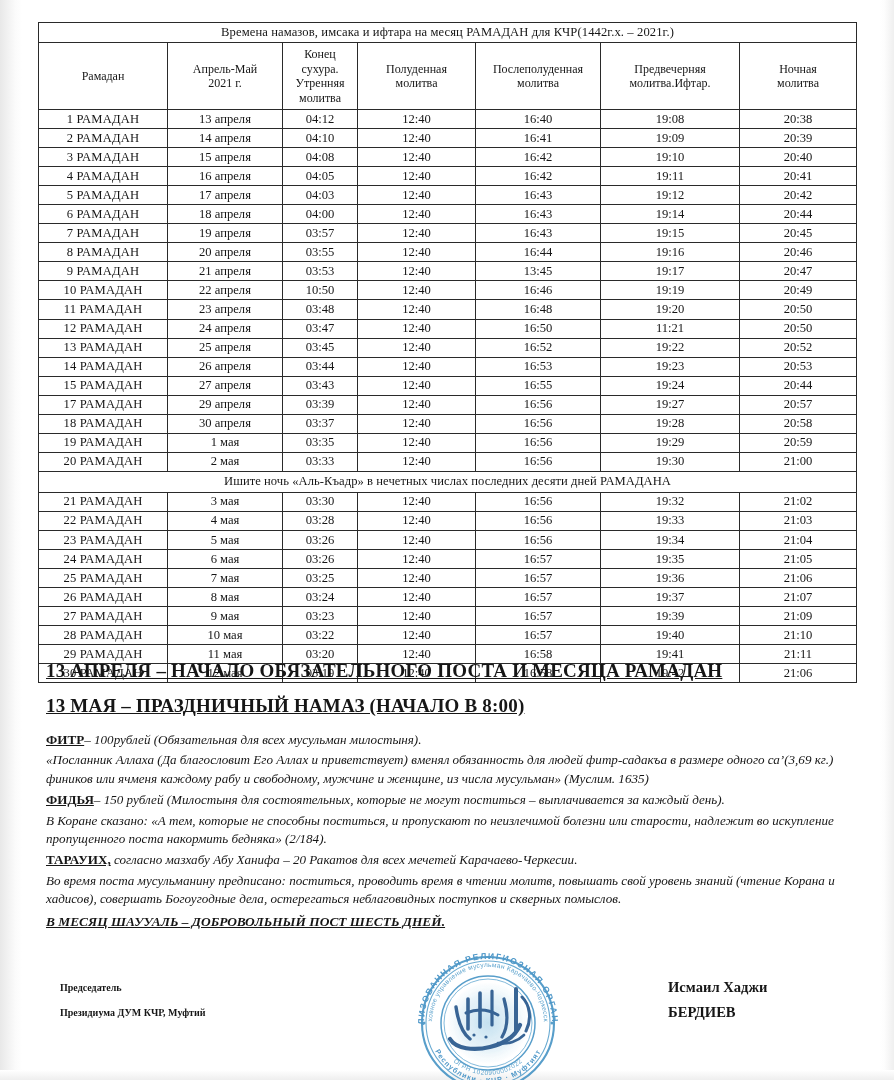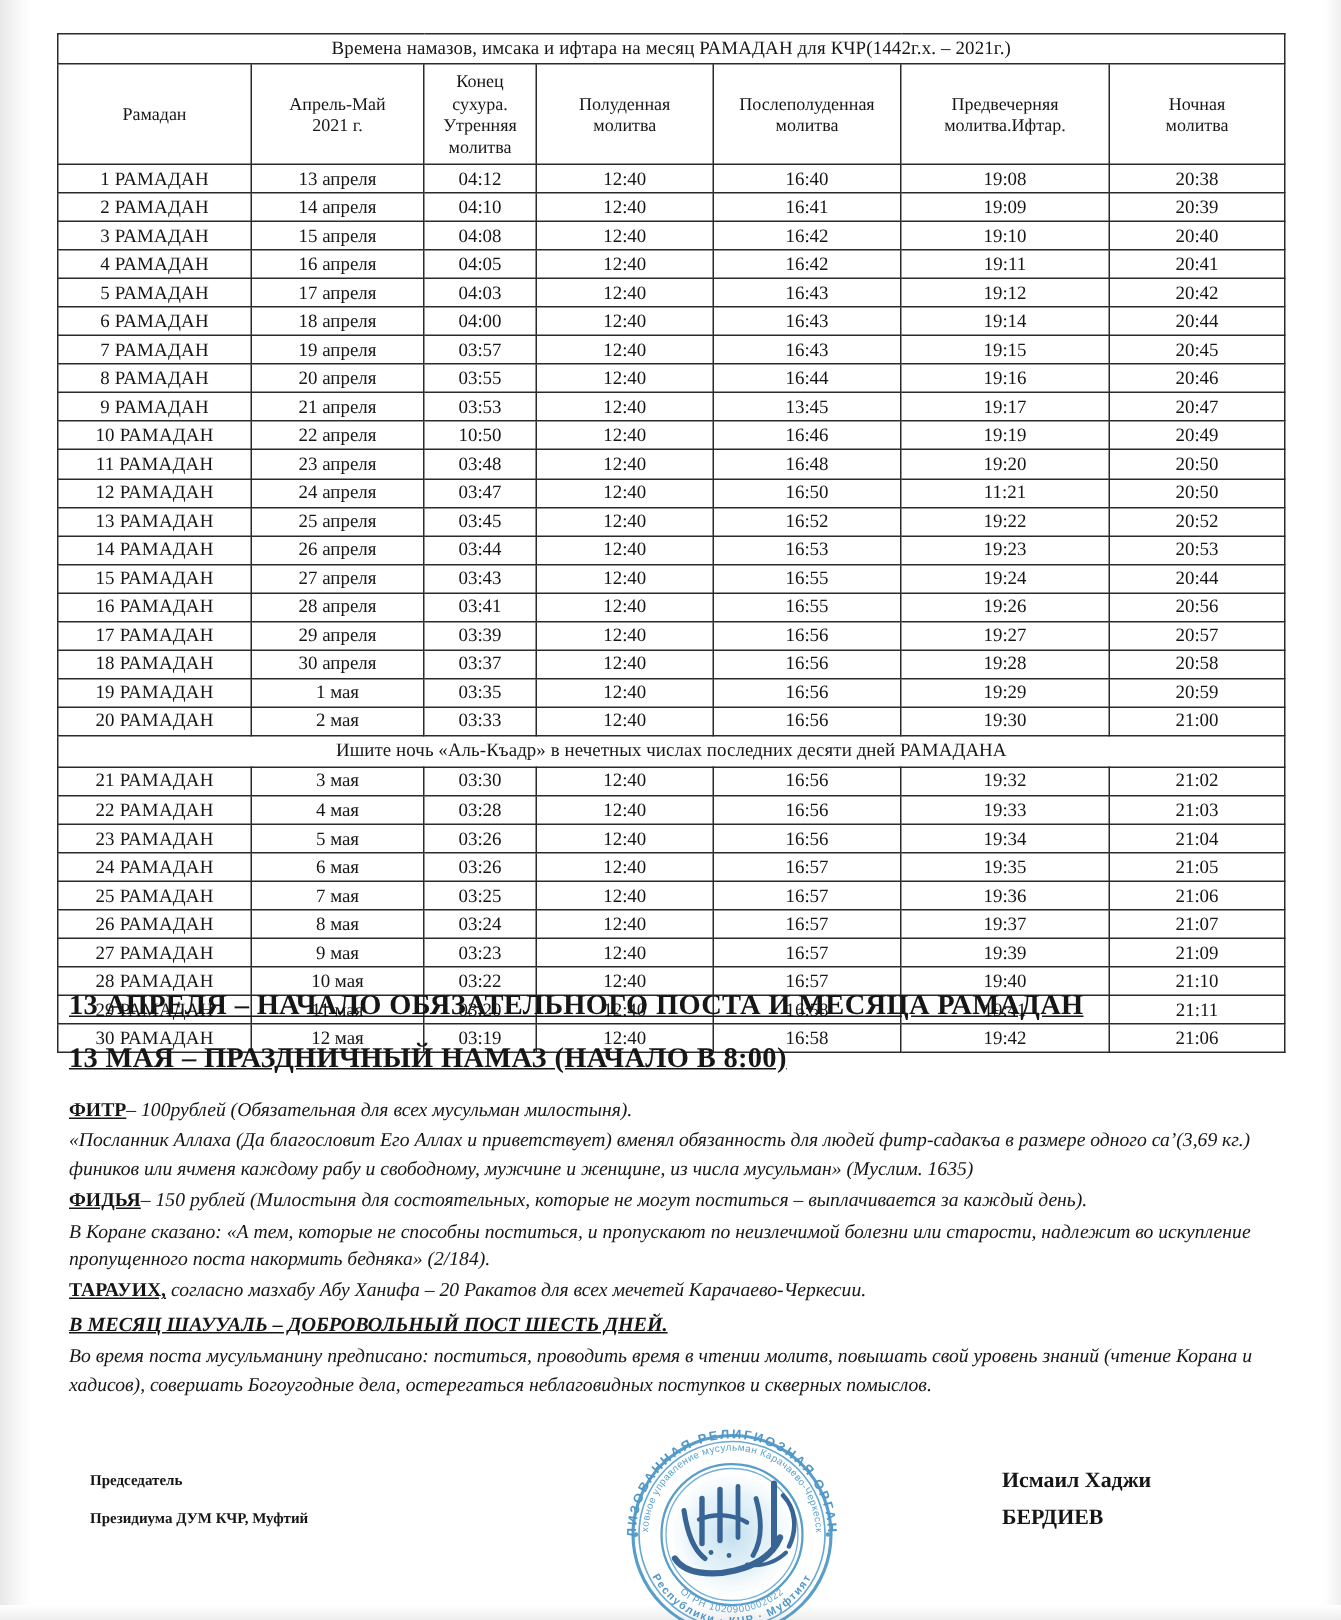--- a/index.html
+++ b/index.html
@@ -353,29 +353,20 @@
           <tr class="day-row">
             <td class="c-day">15 РАМАДАН</td>
             <td>27 апреля</td>
             <td>03:43</td>
             <td>12:40</td>
             <td>16:55</td>
             <td>19:24</td>
             <td>20:44</td>
           </tr>
           <tr class="day-row">
-            <td class="c-day">16 РАМАДАН</td>
-            <td>28 апреля</td>
-            <td>03:41</td>
-            <td>12:40</td>
-            <td>16:55</td>
-            <td>19:26</td>
-            <td>20:56</td>
-          </tr>
-          <tr class="day-row">
             <td class="c-day">17 РАМАДАН</td>
             <td>29 апреля</td>
             <td>03:39</td>
             <td>12:40</td>
             <td>16:56</td>
             <td>19:27</td>
             <td>20:57</td>
           </tr>
           <tr class="day-row">
             <td class="c-day">18 РАМАДАН</td>
@@ -516,23 +507,23 @@
     <p class="para tight">
       <b class="term">ФИДЬЯ</b><span>– 150 рублей (Милостыня для состоятельных, которые не могут поститься – выплачивается за каждый день).</span>
     </p>
 
     <p class="para">В Коране сказано: «А тем, которые не способны поститься, и пропускают по неизлечимой болезни или старости, надлежит во искупление пропущенного поста накормить бедняка» (2/184).</p>
 
     <p class="para tight">
       <b class="term">ТАРАУИХ,</b><span> согласно мазхабу Абу Ханифа – 20 Ракатов для всех мечетей Карачаево-Черкесии.</span>
     </p>
 
+    <p class="para">Во время поста мусульманину предписано: поститься, проводить время в чтении молитв, повышать свой уровень знаний (чтение  Корана и хадисов), совершать Богоугодные дела, остерегаться неблаговидных поступков и скверных помыслов.</p>
+
     <p class="para final">В МЕСЯЦ ШАУУАЛЬ – ДОБРОВОЛЬНЫЙ ПОСТ ШЕСТЬ ДНЕЙ.</p>
-
-    <p class="para">Во время поста мусульманину предписано: поститься, проводить время в чтении молитв, повышать свой уровень знаний (чтение  Корана и хадисов), совершать Богоугодные дела, остерегаться неблаговидных поступков и скверных помыслов.</p>
   </div>
 
   <div class="sig-left">
     <div>Председатель</div>
     <div>Президиума ДУМ КЧР, Муфтий</div>
   </div>
 
   <div class="sig-right">
     <div>Исмаил Хаджи</div>
     <div>БЕРДИЕВ</div>

